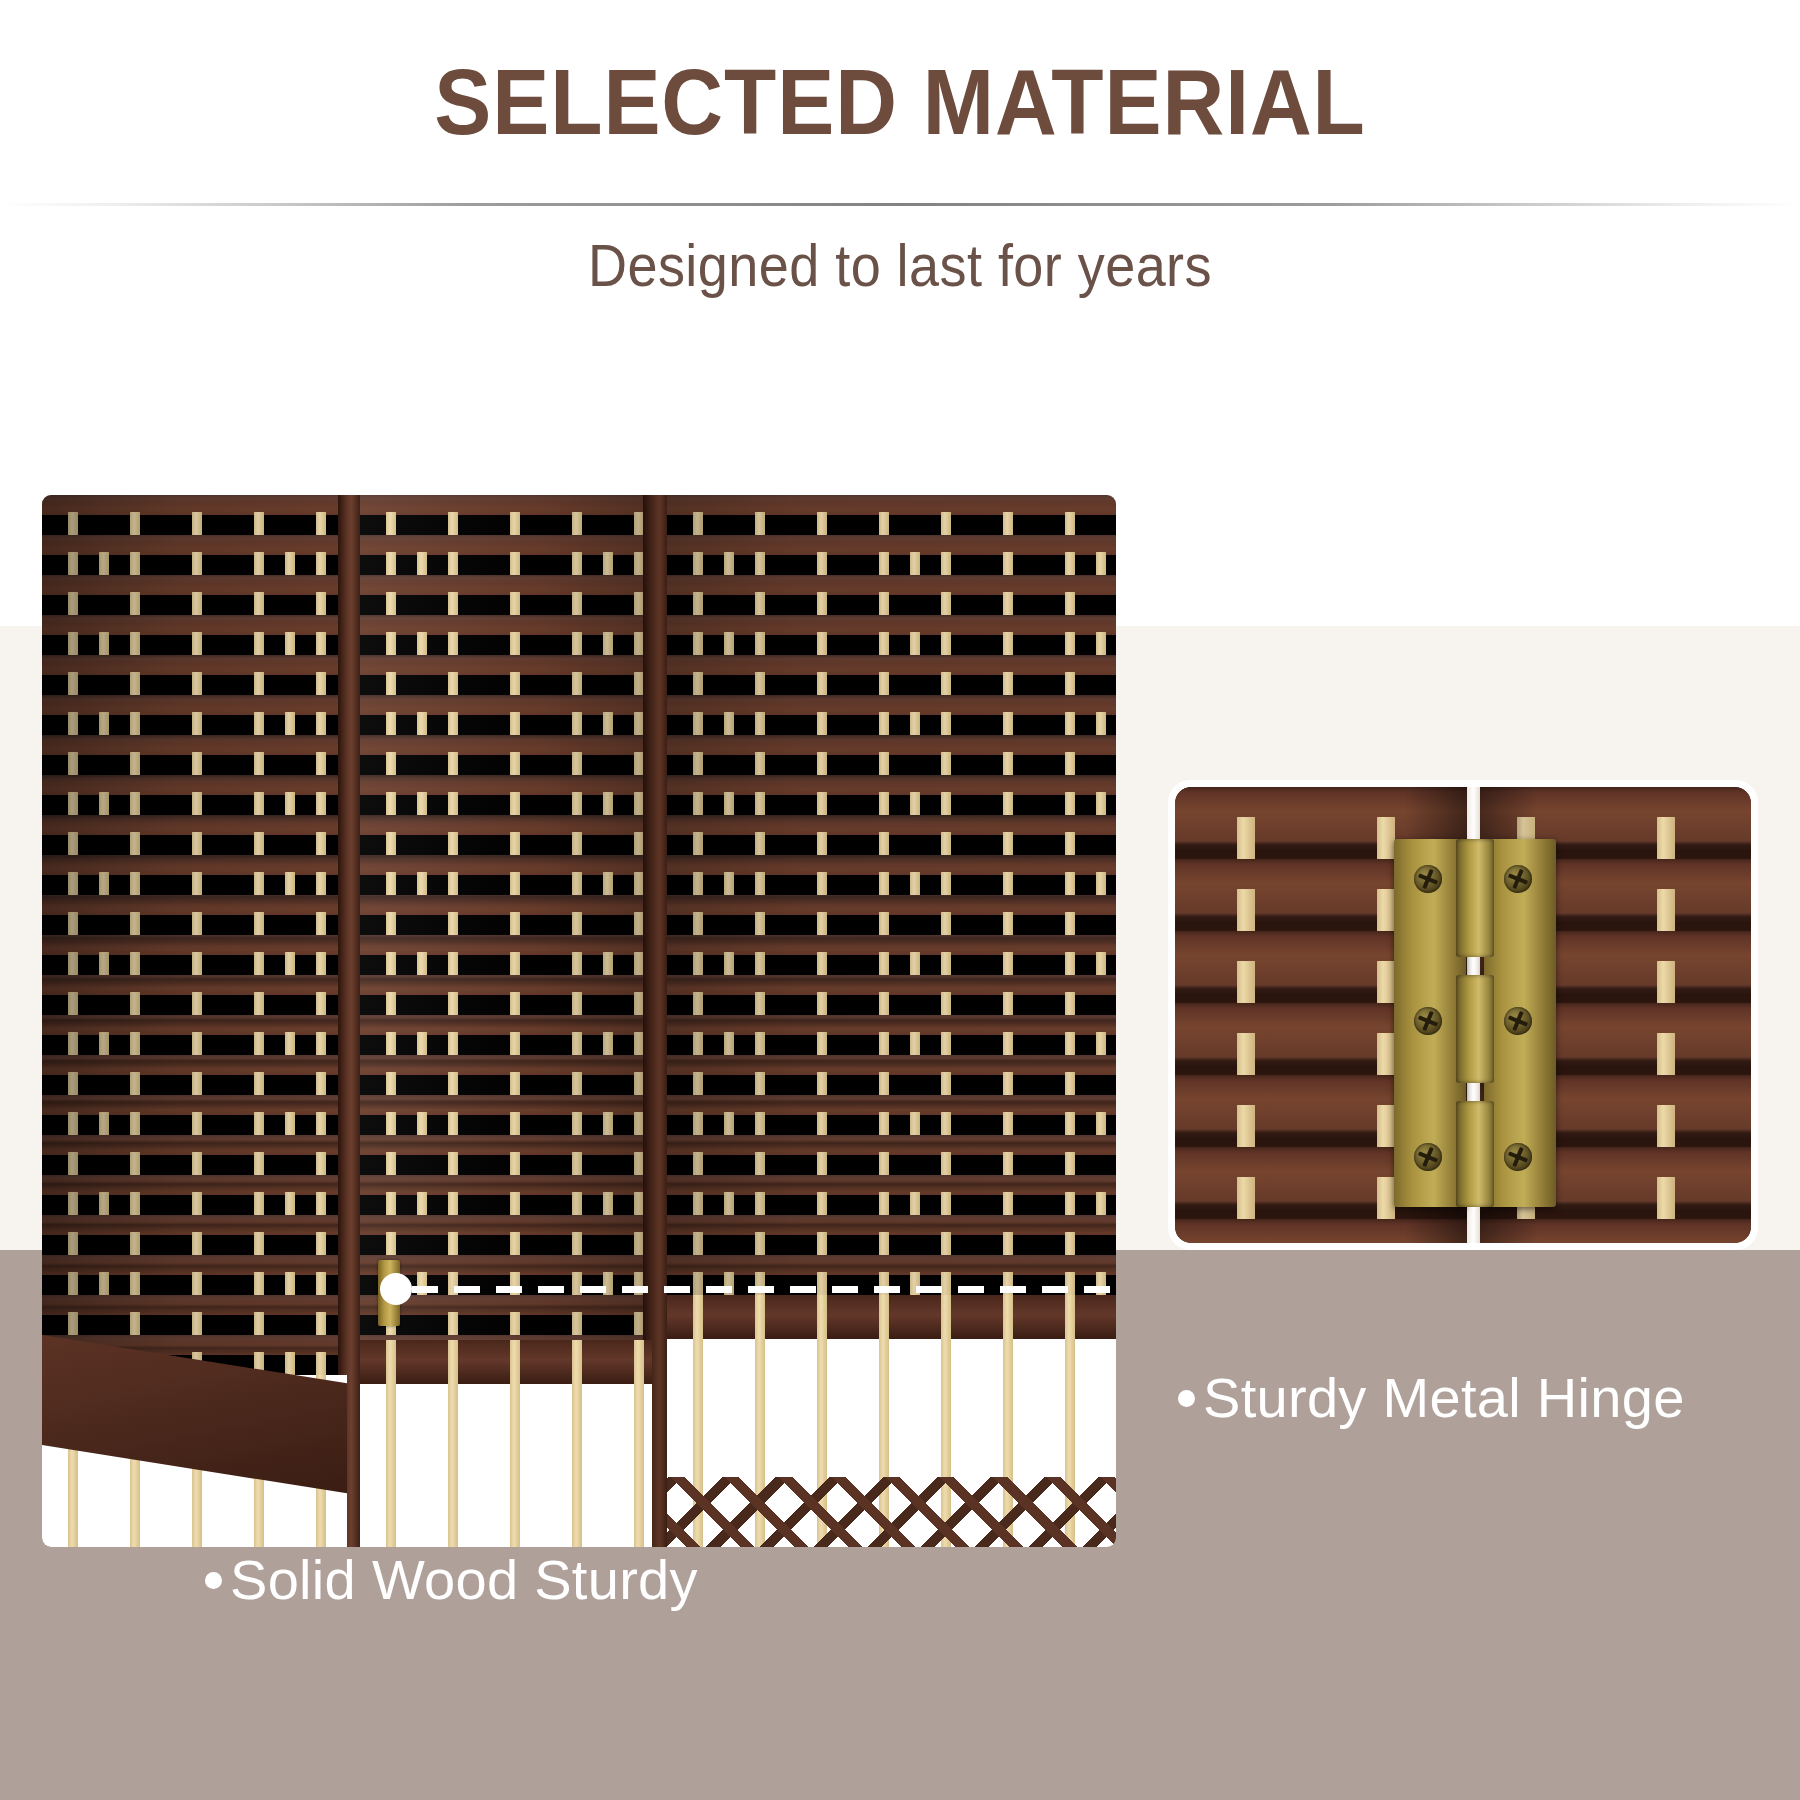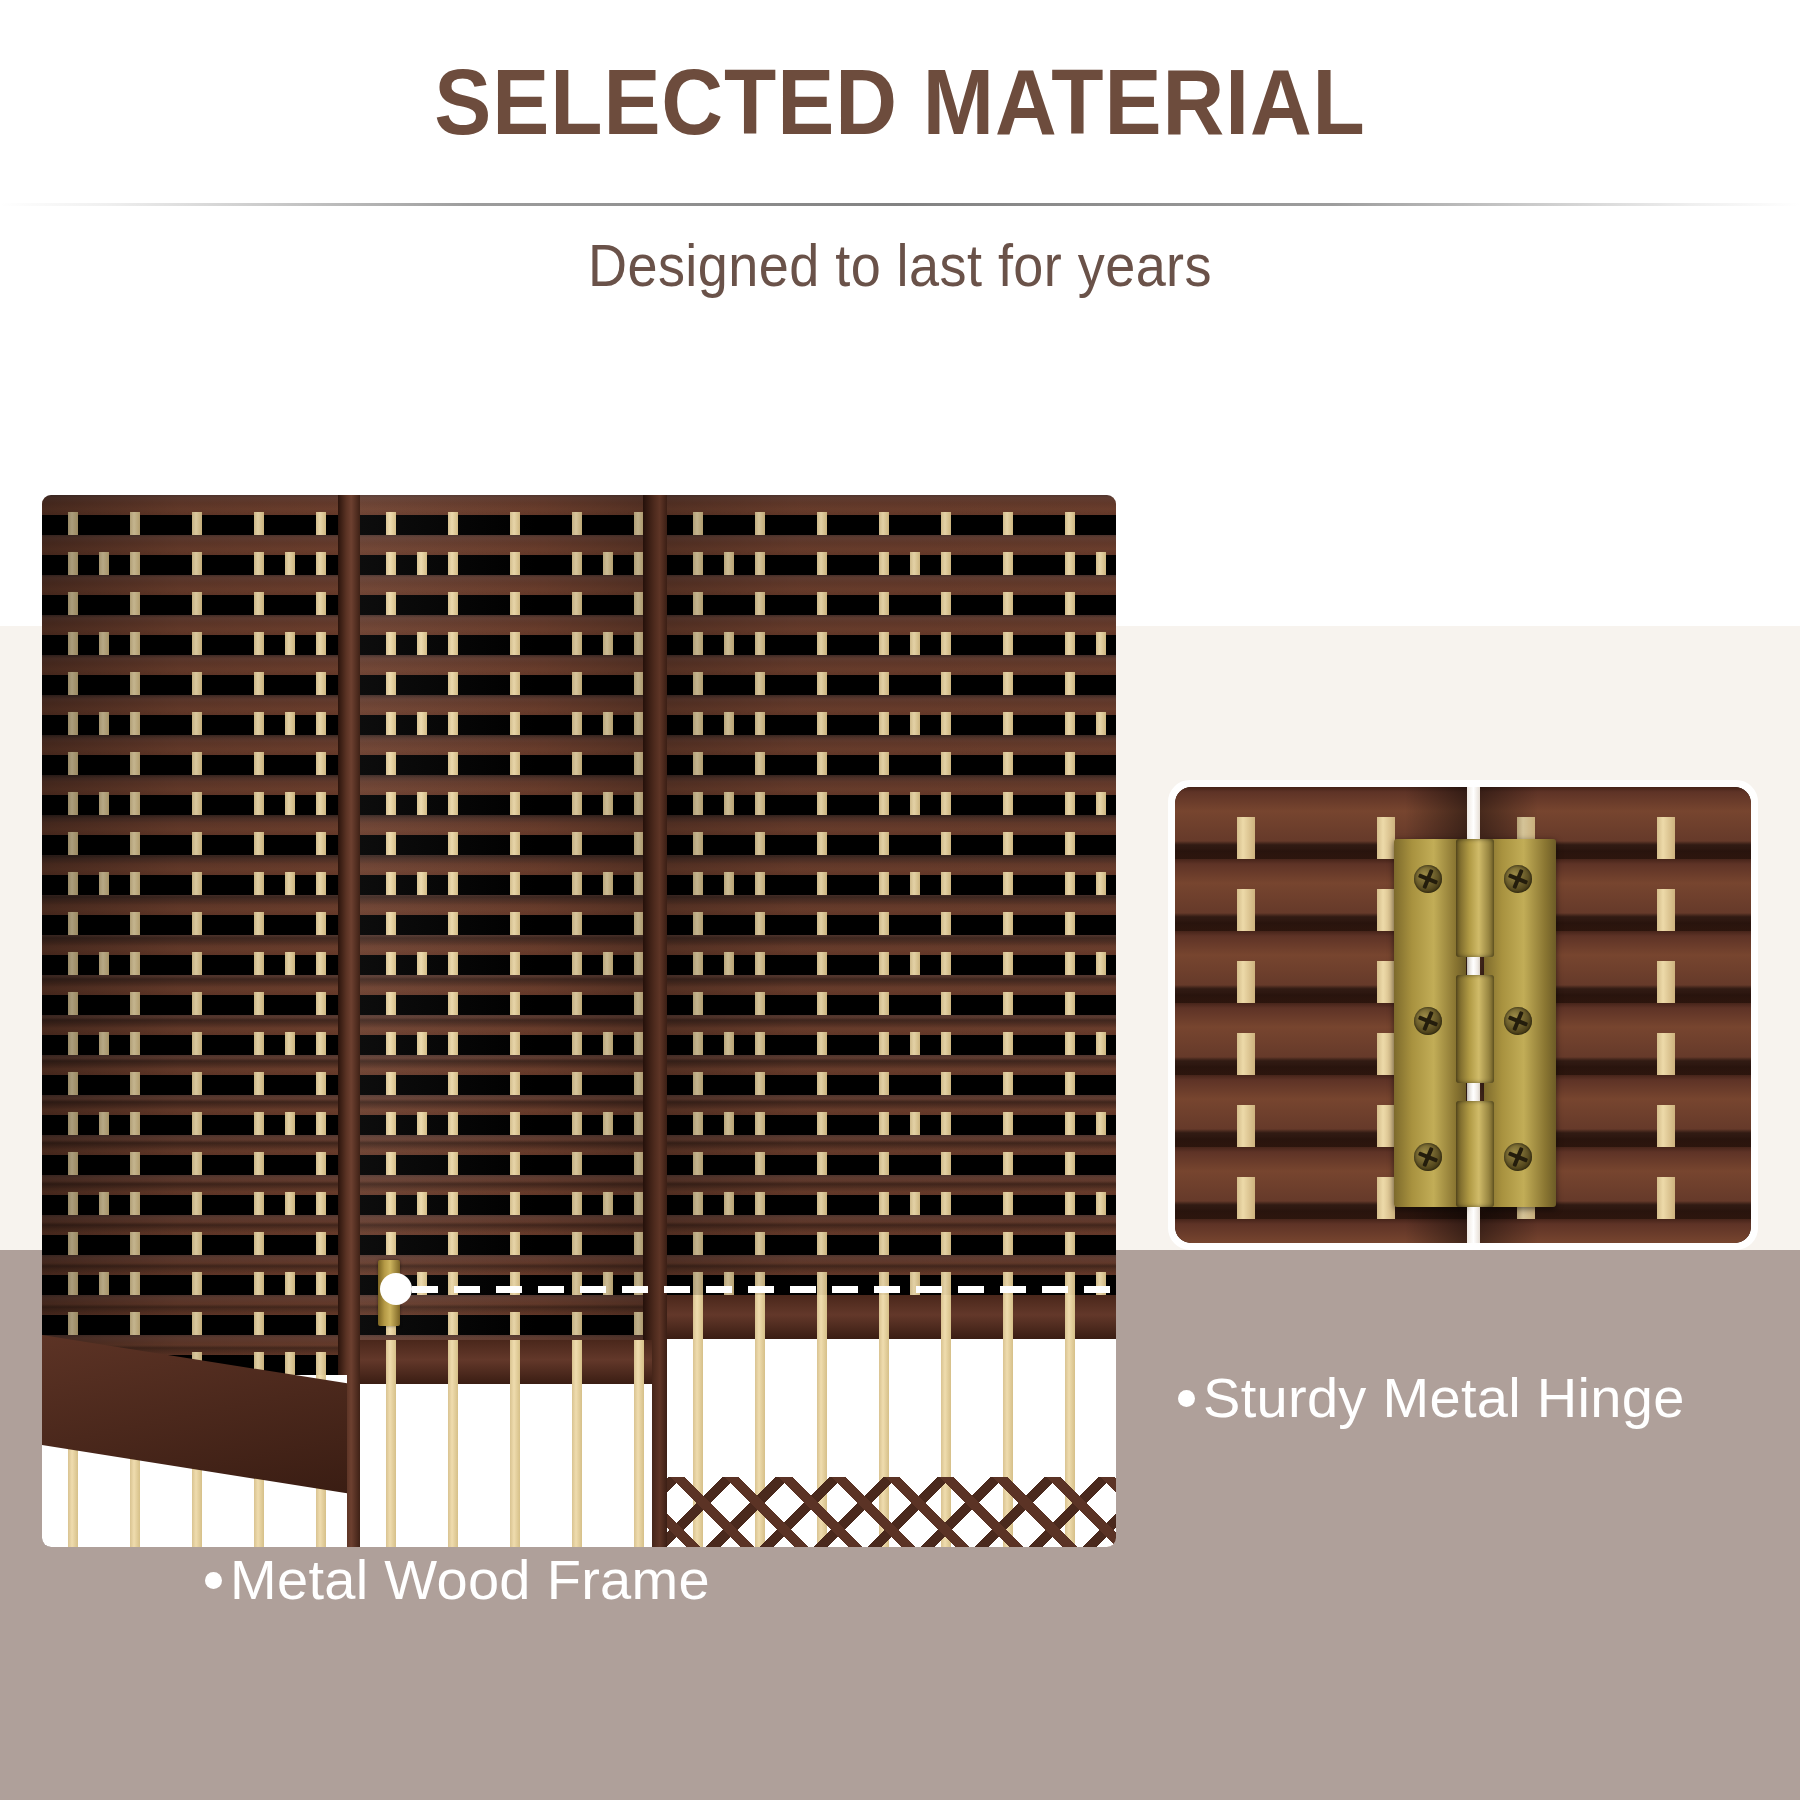--- a/index.html
+++ b/index.html
@@ -355,14 +355,14 @@
   </div>
 </div>
 
 <div class="caption" id="caption-hinge">
   <span class="bullet"></span>
   <span>Sturdy Metal Hinge</span>
 </div>
 
 <div class="caption" id="caption-frame">
   <span class="bullet"></span>
-  <span>Metal Wood Frame</span>
+  <span>Solid Wood Sturdy</span>
 </div>
 
 </body></html>

